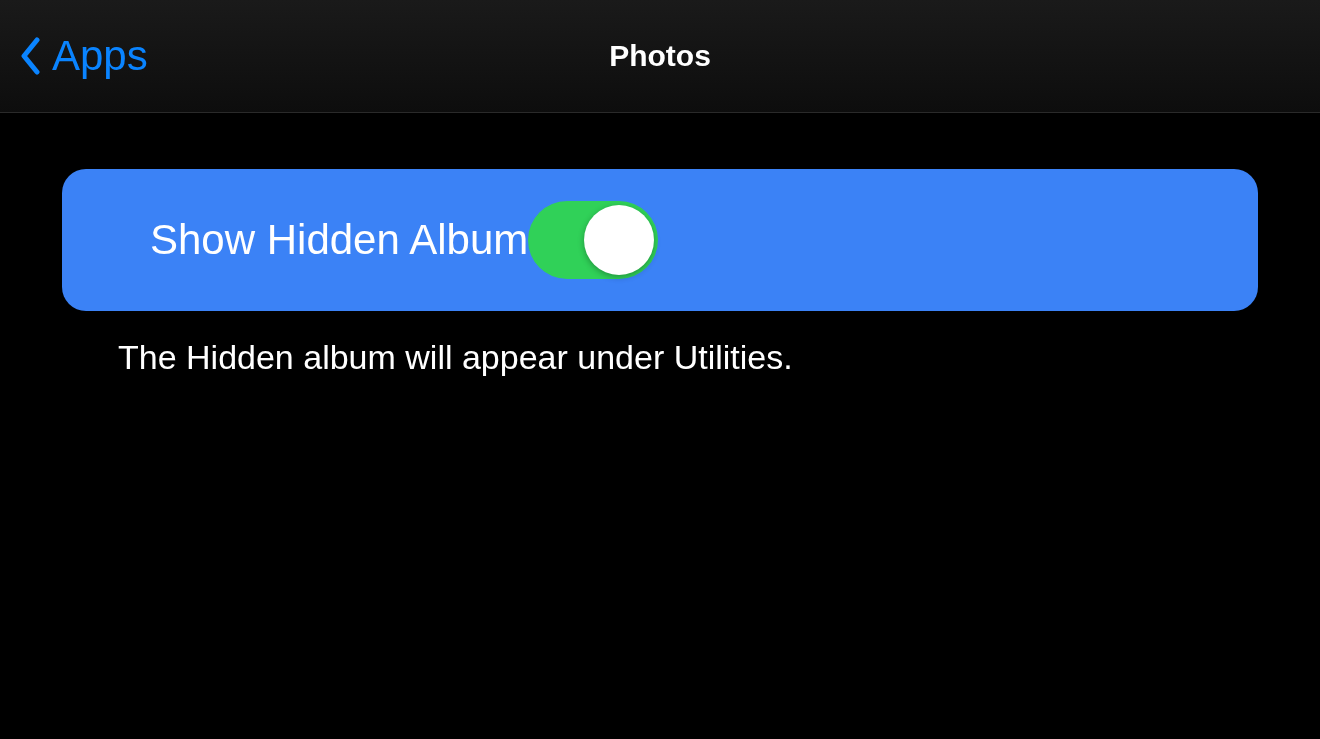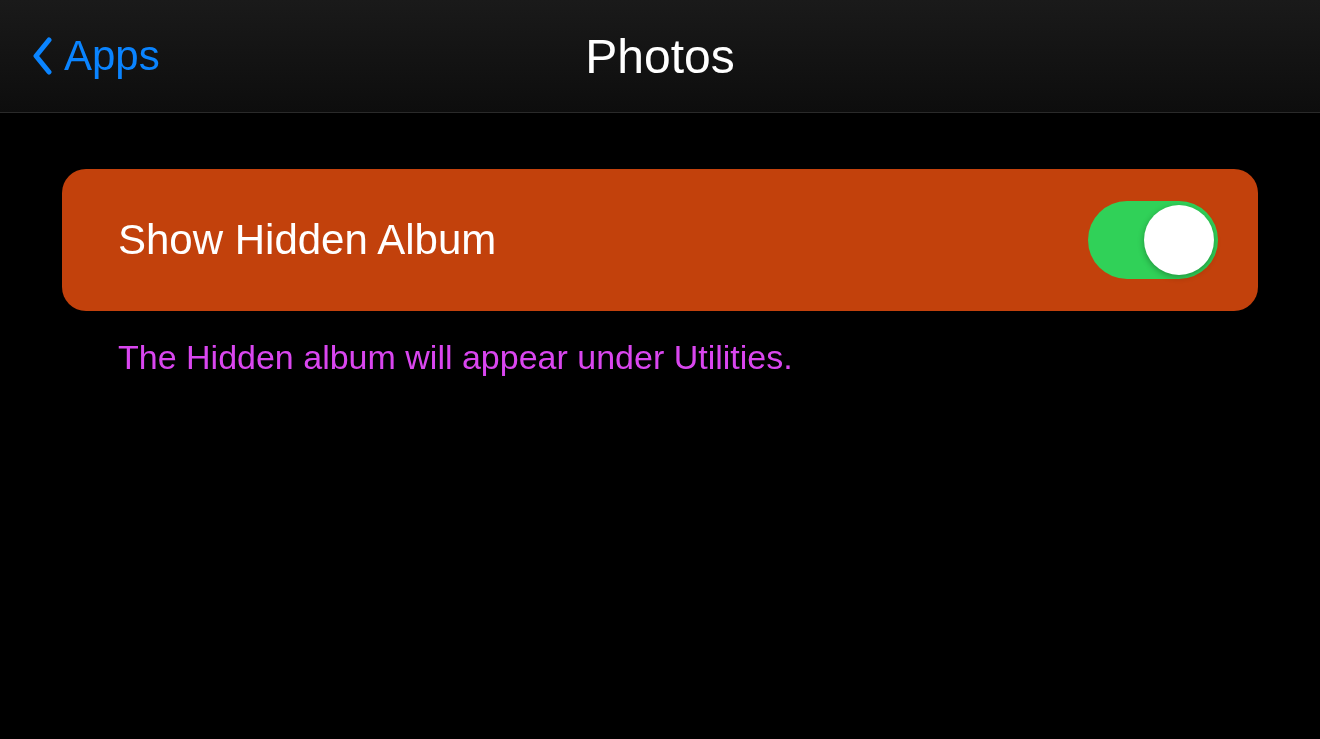--- a/index.html
+++ b/index.html
@@ -20,21 +20,21 @@
       background: linear-gradient(to bottom, #1a1a1a 0%, #0d0d0d 100%);
       border-bottom: 1px solid #2a2a2a;
       display: flex;
       align-items: center;
       position: relative;
     }
     .back-button {
       display: flex;
       align-items: center;
       gap: 8px;
-      padding-left: 28px;
+      padding-left: 16px;
       cursor: pointer;
     }
     .back-chevron {
       width: 28px;
       height: 44px;
       display: flex;
       align-items: center;
       justify-content: center;
     }
     .back-chevron svg {
@@ -43,37 +43,36 @@
     }
     .back-label {
       color: #0a84ff;
       font-size: 42px;
       font-weight: 400;
     }
     .header-title {
       position: absolute;
       left: 50%;
       transform: translateX(-50%);
-      font-size: 48px;
-      font-weight: 400;
+      font-size: 30px;
+      font-weight: 700;
       color: #ffffff;
     }
     .content {
       padding: 56px 62px 0 62px;
     }
     .setting-group {
       margin-bottom: 70px;
     }
     .setting-cell {
-      background: #c2410c;
+      background: #3b82f6;
       border-radius: 24px;
-      padding: 32px 40px 32px 56px;
+      padding: 32px 40px 32px 88px;
       display: flex;
       align-items: center;
-      justify-content: space-between;
     }
     .setting-label {
       color: #ffffff;
       font-size: 42px;
       font-weight: 400;
     }
     .toggle {
       width: 130px;
       height: 78px;
       background: #30d158;
@@ -85,21 +84,21 @@
       width: 70px;
       height: 70px;
       background: #ffffff;
       border-radius: 50%;
       position: absolute;
       top: 4px;
       right: 4px;
       box-shadow: 0 2px 6px rgba(0,0,0,0.3);
     }
     .setting-footer {
-      color: #d946ef;
+      color: #ffffff;
       font-size: 34px;
       font-weight: 400;
       padding: 24px 0 0 56px;
       line-height: 1.35;
     }
   </style>
 </head>
 <body>
 
 <div class="header">

